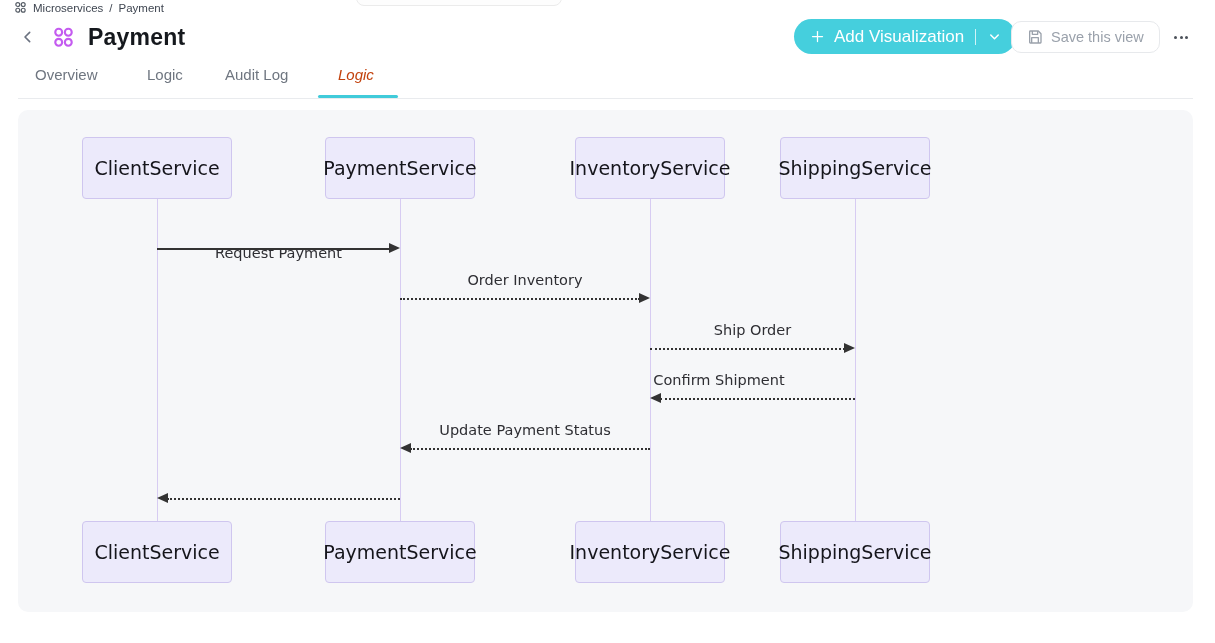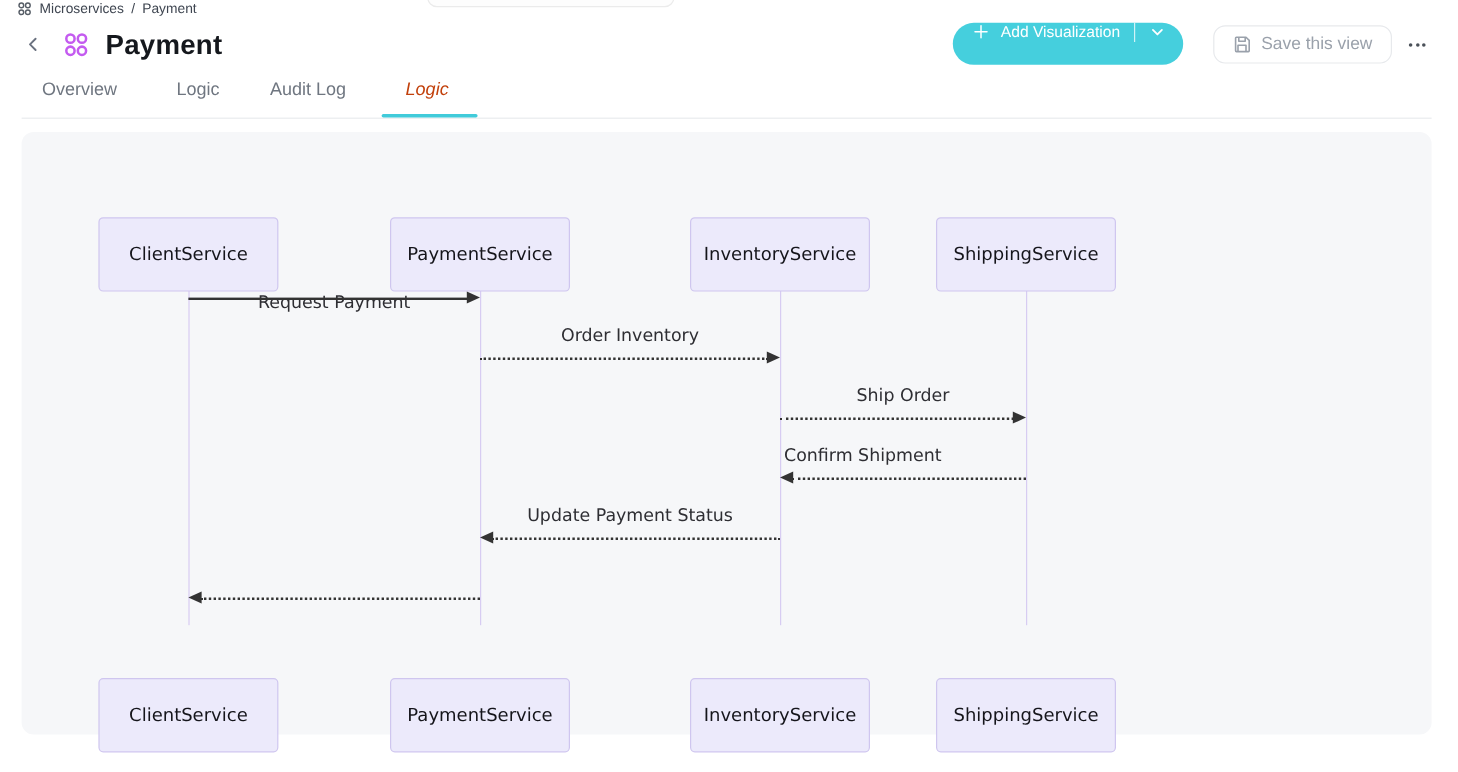--- a/index.html
+++ b/index.html
@@ -14,35 +14,35 @@
   .breadcrumb .sep { color:#3f4651; }
   .crumb { cursor:pointer; }
 
   
   .back-btn { position:absolute; left:20px; top:29px; width:18px; height:18px; color:#6b7280; cursor:pointer; }
   .title-icon { position:absolute; left:52px; top:26px; width:23px; height:23px; color:#c45bf0; }
   .crumb-icon { width:13px; height:13px; color:#565d66; flex:0 0 auto; }
   .page-title { position:absolute; left:88px; top:24px; font-size:23px; font-weight:700; color:#15181d; letter-spacing:.2px; }
 
   
-  .add-viz-btn { position:absolute; left:794px; top:19px; height:35px; padding:0 14px 0 16px; background:#45cfdd; border:none; border-radius:18px; display:flex; align-items:flex-start; gap:9px; color:#fff; font-size:13px; font-weight:500; font-family:"Liberation Sans",sans-serif; cursor:pointer; }
+  .add-viz-btn { position:absolute; left:794px; top:19px; height:35px; padding:0 14px 0 16px; background:#45cfdd; border:none; border-radius:18px; display:flex; align-items:center; gap:9px; color:#fff; font-size:17px; font-weight:500; font-family:"Liberation Sans",sans-serif; cursor:pointer; }
   .add-viz-btn .divider { width:1px; height:16px; background:rgba(255,255,255,.75); margin:0 2px; }
   .save-view-btn { position:absolute; left:1011px; top:21px; height:32px; padding:0 15px; background:#fff; border:1px solid #e7e9ec; border-radius:10px; display:flex; align-items:center; gap:8px; color:#9aa1ab; font-size:14.5px; font-family:"Liberation Sans",sans-serif; cursor:pointer; }
   .more-btn { position:absolute; left:1168px; top:26px; width:26px; height:22px; background:none; border:none; display:flex; align-items:center; justify-content:center; gap:2.5px; cursor:pointer; }
   .more-btn i { width:3px; height:3px; border-radius:50%; background:#4b5159; }
 
   
   .tab { position:absolute; top:66px; font-size:15px; color:#6f7680; cursor:pointer; white-space:nowrap; }
   .tab.active { color:#c2410c;font-style:italic; }
   .tab-underline { position:absolute; left:318px; top:95px; width:80px; height:3px; background:#41cbda; border-radius:2px; }
   .tabs-divider { position:absolute; left:18px; top:98px; width:1175px; height:1px; background:#e9ebee; }
 
   
   .canvas { position:absolute; left:18px; top:110px; width:1175px; height:502px; background:#f6f7f9; border-radius:10px; }
-  .actor { position:absolute; width:150px; height:62px; background:#eceafb; border:1px solid #cfc6ef; border-radius:4px; display:flex; align-items:center; justify-content:center; font-family:"DejaVu Sans",sans-serif; font-size:15px; font-weight:500; color:#15151b;margin-top:44px; }
+  .actor { position:absolute; width:150px; height:62px; background:#eceafb; border:1px solid #cfc6ef; border-radius:4px; display:flex; align-items:center; justify-content:center; font-family:"DejaVu Sans",sans-serif; font-size:19px; font-weight:500; color:#15151b; }
   .lifeline { position:absolute; width:1px; background:#d7ccf2; }
   .msg-label { position:absolute; width:300px; text-align:center; font-family:"DejaVu Sans",sans-serif; font-size:14.5px; color:#2e2e33; }
   .msg-line { position:absolute; height:0; border-top:2px dotted #333; }
   .arrow { position:absolute; width:0; height:0; border-top:5.5px solid transparent; border-bottom:5.5px solid transparent; }
   .arrow-r { border-left:11px solid #333; }
   .arrow-l { border-right:11px solid #333; }
   svg { display:block; }
 </style>
 </head>
 <body>

